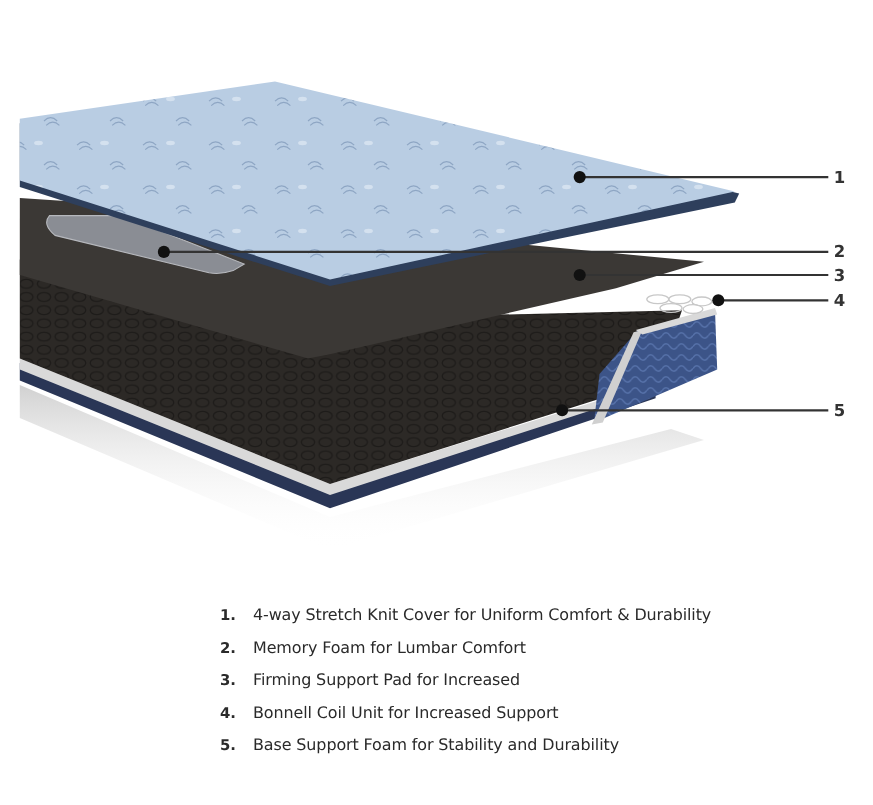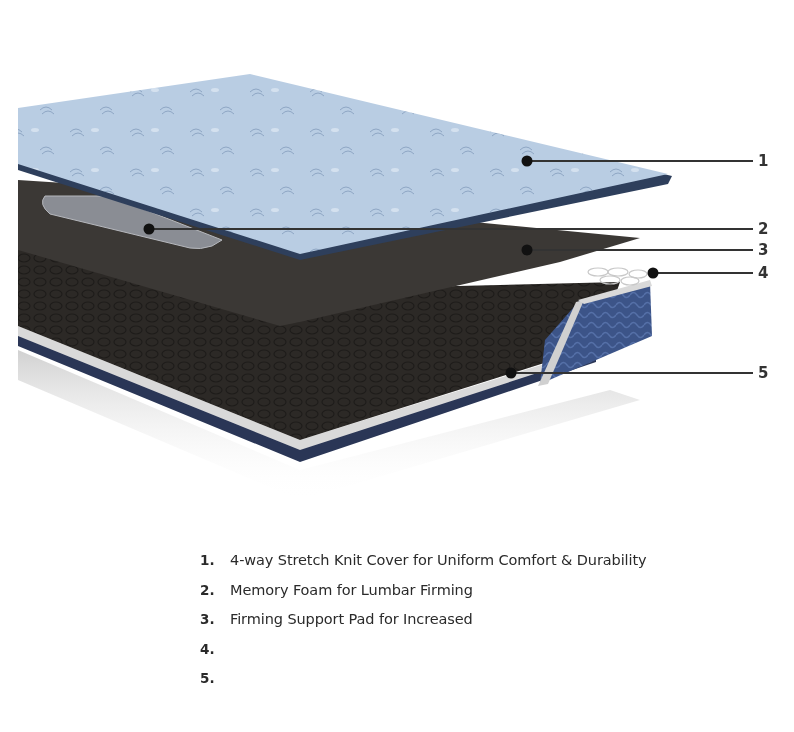--- a/index.html
+++ b/index.html
@@ -90,25 +90,27 @@
 <span class="callout-num" style="left:758px; top:266px;">4</span>
 <span class="callout-num" style="left:758px; top:366px;">5</span>
 
 <ol class="legend">
   <li>
     <span class="num">1.</span>
     <span class="txt">4-way Stretch Knit Cover for Uniform Comfort &amp; Durability</span>
   </li>
   <li>
     <span class="num">2.</span>
-    <span class="txt">Memory Foam for Lumbar Firming</span>
+    <span class="txt">Memory Foam for Lumbar Comfort</span>
   </li>
   <li>
     <span class="num">3.</span>
     <span class="txt">Firming Support Pad for Increased</span>
   </li>
   <li>
     <span class="num">4.</span>
+    <span class="txt">Bonnell Coil Unit for Increased Support</span>
   </li>
   <li>
     <span class="num">5.</span>
+    <span class="txt">Base Support Foam for Stability and Durability</span>
   </li>
 </ol>
 
 </body></html>

